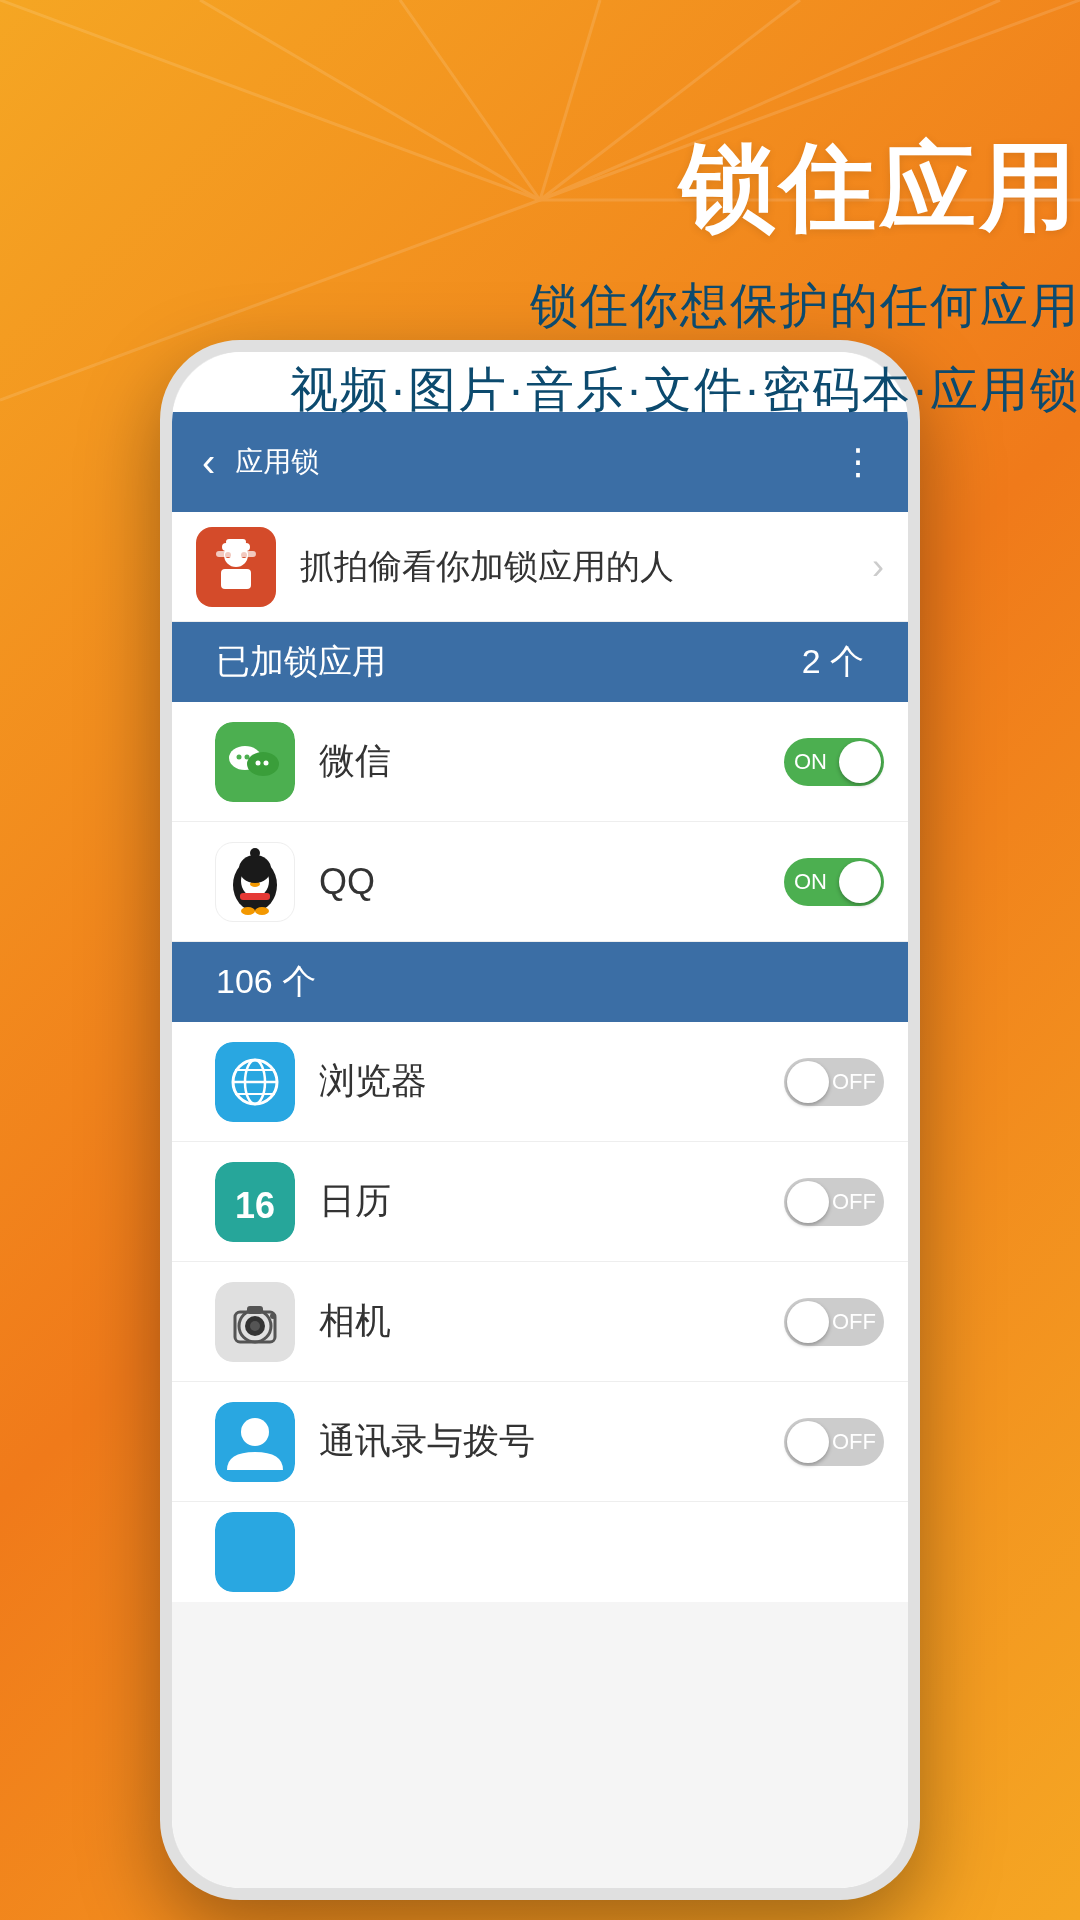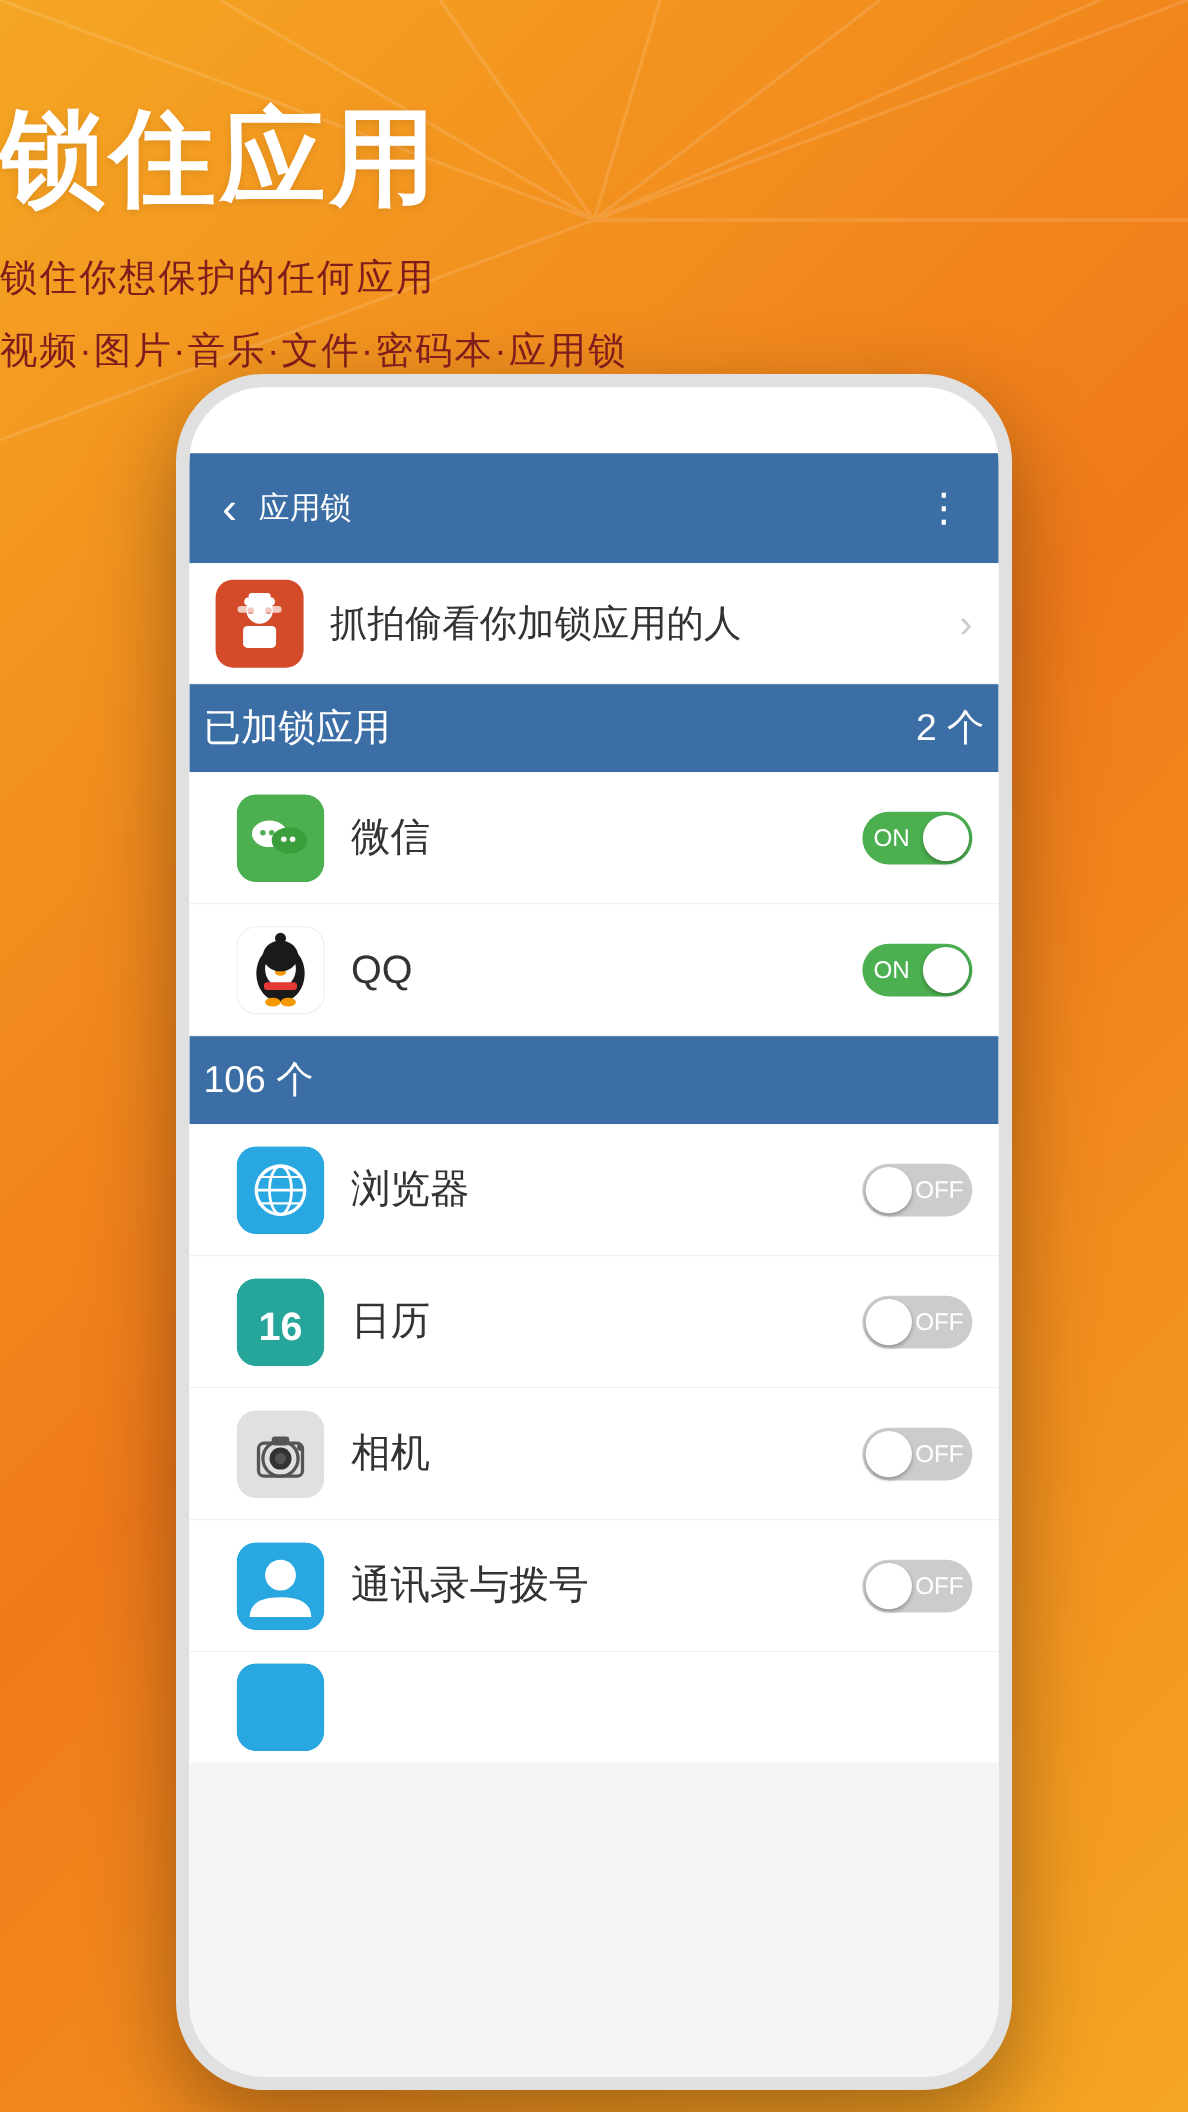--- a/index.html
+++ b/index.html
@@ -22,35 +22,36 @@
     }
 
     .bg-rays {
       position: absolute;
       top: 0; left: 0; right: 0; bottom: 0;
     }
 
     .header-text {
       position: relative;
       z-index: 10;
-      text-align: left;
+      text-align: right;
       padding-top: 80px;
+      margin-top: 44px;
     }
 
     .main-title {
       color: white;
       font-size: 96px;
       font-weight: bold;
       letter-spacing: 4px;
       text-shadow: 0 2px 8px rgba(0,0,0,0.1);
     }
 
     .sub-title-1, .sub-title-2 {
-      color: #7f1d1d;
-      font-size: 34px;
+      color: #0c4a6e;
+      font-size: 48px;
       margin-top: 20px;
       letter-spacing: 2px;
     }
 
     .phone-container {
       position: absolute;
       top: 340px;
       left: 50%;
       transform: translateX(-50%);
       width: 760px;
@@ -148,21 +149,21 @@
     .chevron-right {
       color: #ccc;
       font-size: 36px;
     }
 
     .section-header {
       background: #3b6ea5;
       height: 80px;
       display: flex;
       align-items: center;
-      padding: 0 13px;
+      padding: 0 44px;
       flex-shrink: 0;
     }
 
     .section-title {
       color: white;
       font-size: 34px;
       flex: 1;
     }
 
     .section-count {

